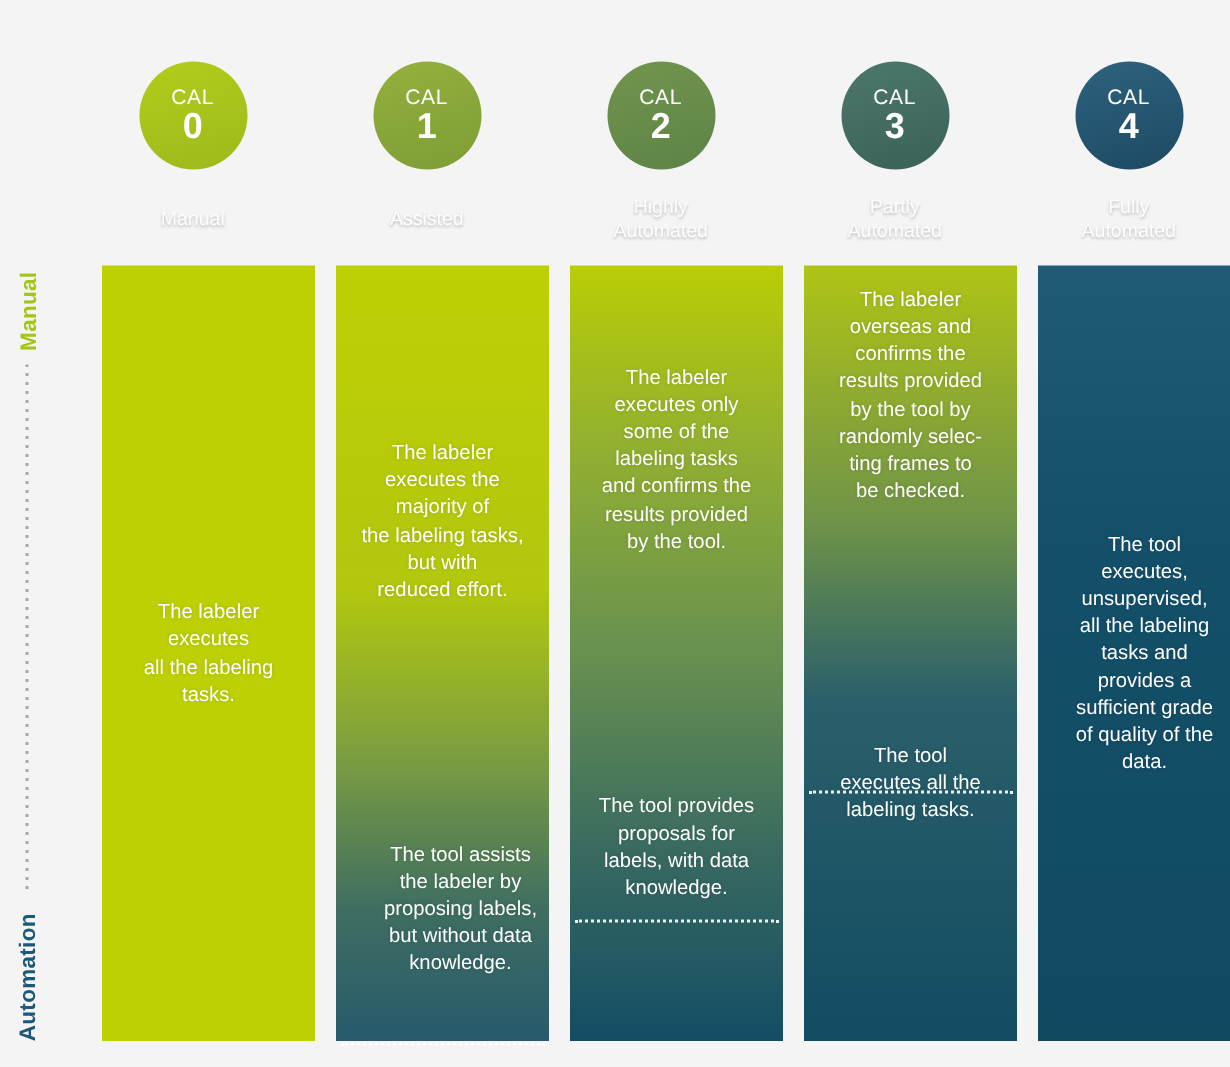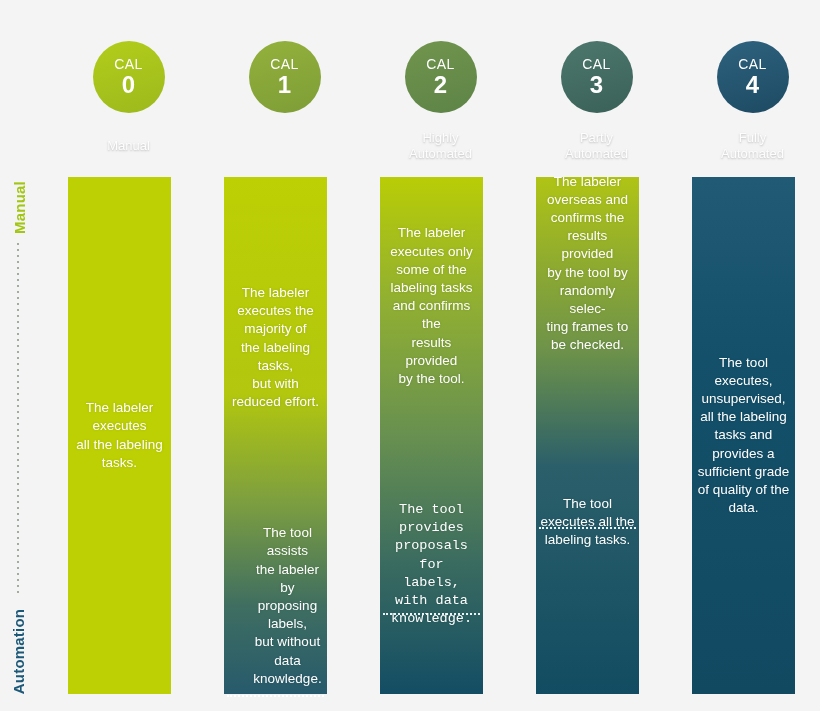--- a/index.html
+++ b/index.html
@@ -38,21 +38,21 @@
   .circle .cal { font-size:14px; line-height:15px; letter-spacing:.5px; }
   .circle .num { font-size:24px; line-height:25px; font-weight:bold; }
   .subtitle {
     position:absolute; top:127px; left:-10px; right:-10px; height:38px;
     display:flex; align-items:center; justify-content:center;
     text-align:center; white-space:pre-line;
     font-size:13px; line-height:16px; color:#fdfdfd;
     text-shadow:0 1px 2px rgba(120,120,120,.45);
   }
   .bar {
-    position:absolute; top:177px; left:0; width:103px; height:517px;
+    position:absolute; top:177px; left:0; width:142px; height:517px;
     display:flex; flex-direction:column;
   }
   .seg {
     display:flex; align-items:center; justify-content:center;
     overflow:hidden;
   }
   .seg-text {
     white-space:pre-line; text-align:center;
     font-size:13.5px; line-height:18.2px; color:#fff;
     text-shadow:0 0 3px rgba(0,0,0,.14);
@@ -94,20 +94,21 @@
           <div class="seg-text"></div>
         </div>
     </div>
   </div>
 
   <div class="level" style="left:224px">
     <div class="circle" style="background: linear-gradient(165deg, rgb(147, 177, 60), rgb(126, 157, 54));">
       <div class="cal">CAL</div>
       <div class="num">1</div>
     </div>
+    <div class="subtitle">Assisted</div>
     <div class="bar" style="background: linear-gradient(rgb(189, 208, 4) 0%, rgb(178, 199, 14) 42%, rgb(124, 158, 64) 63%, rgb(63, 110, 97) 83%, rgb(39, 90, 108) 100%);">
       <div class="seg seg-top" style="height: 66%;">
           <div class="seg-text">The labeler
 executes the
 majority of
 the labeling tasks,
 but with
 reduced effort.</div>
         </div>
       <div class="divider" style="top: 518.22px; position: absolute;"></div>
@@ -132,21 +133,21 @@
       <div class="seg seg-top" style="height: 50%;">
           <div class="seg-text">The labeler
 executes only
 some of the
 labeling tasks
 and confirms the
 results provided
 by the tool.</div>
         </div>
       <div class="divider" style="top: 435.5px; position: absolute;"></div>
-      <div class="seg seg-bottom" style="height: 50%; font-family: Liberation Mono, monospace;">
+      <div class="seg seg-bottom" style="height: 50%;">
           <div class="seg-text">The tool provides
 proposals for
 labels, with data
 knowledge.</div>
         </div>
     </div>
   </div>
 
   <div class="level" style="left:536px">
     <div class="circle" style="background: linear-gradient(165deg, rgb(77, 119, 108), rgb(58, 97, 88));">

